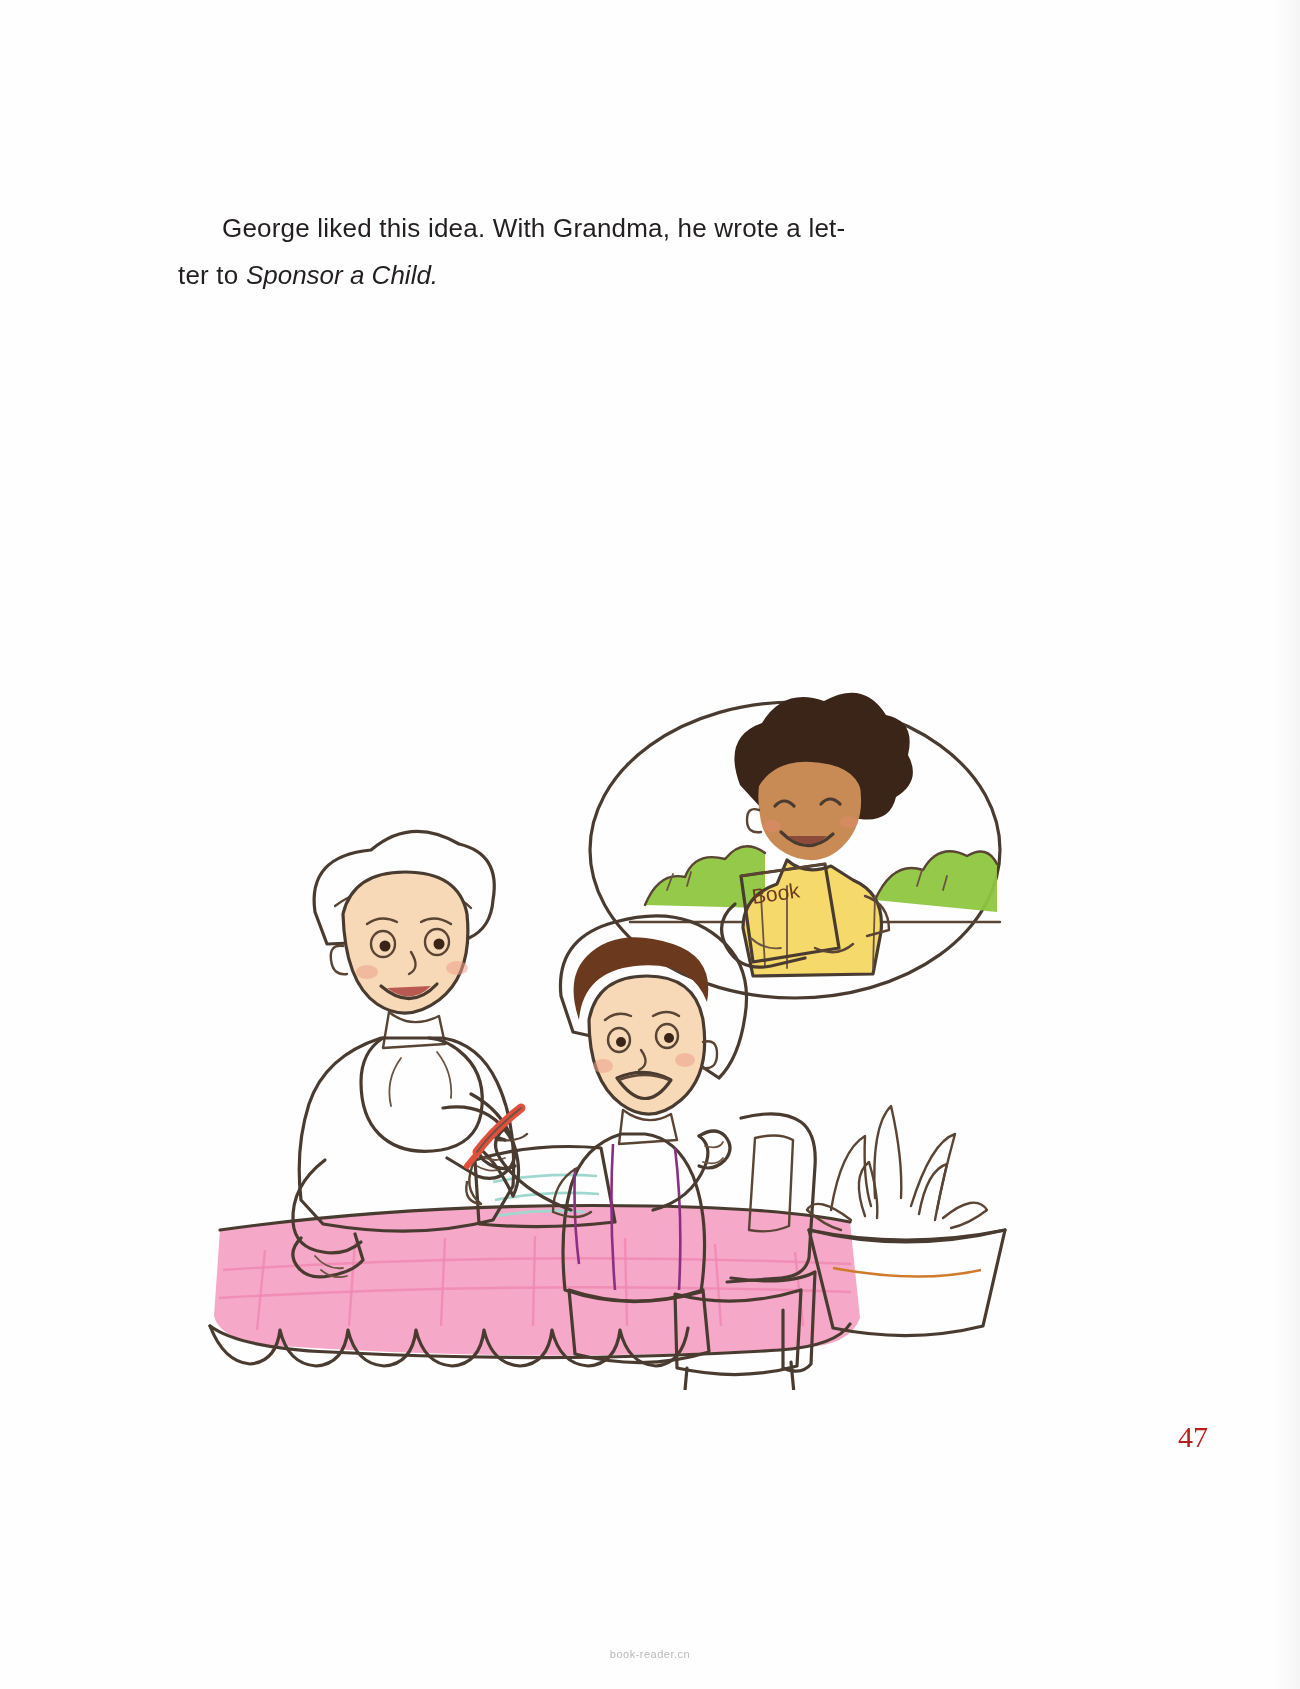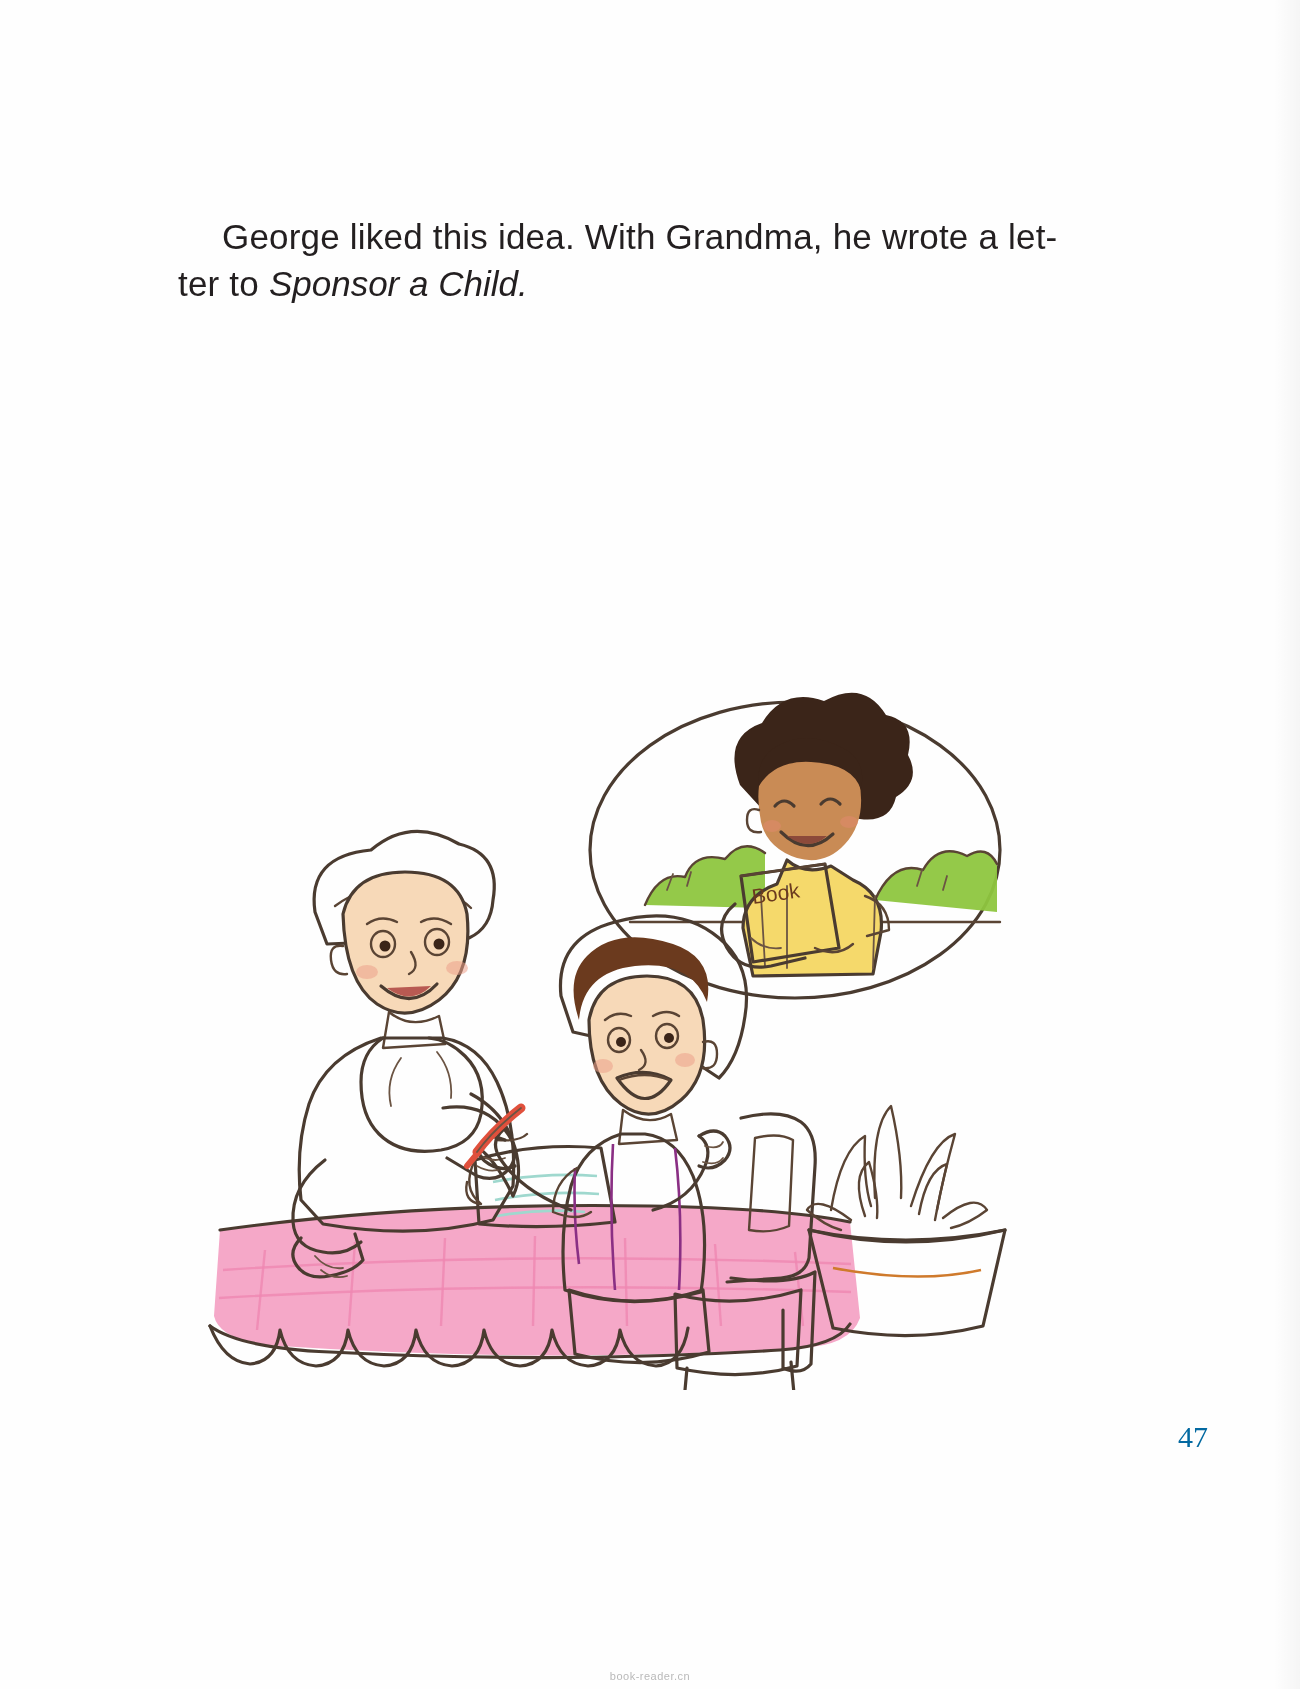--- a/index.html
+++ b/index.html
@@ -20,22 +20,22 @@
     inset: 0;
     background: #fefefe;
   }
   .text-block {
     position: absolute;
     left: 178px;
     top: 205px;
     width: 890px;
   }
   p.para {
-    margin: 8px 0 33px 0;
-    font-size: 35px;
+    margin: 0 0 33px 0;
+    font-size: 26px;
     line-height: 47px;
     text-align: justify;
     text-justify: inter-word;
     letter-spacing: 0.2px;
   }
   p.para .indent {
     display: inline-block;
     width: 44px;
   }
   .title-italic {
@@ -49,32 +49,31 @@
     top: 690px;
     width: 900px;
     height: 700px;
   }
   .page-number {
     position: absolute;
     right: 92px;
     top: 1420px;
     font-size: 30px;
     font-family: "Liberation Serif", serif;
-    color: #0369a1;
+    color: #b91c1c;
   }
   .watermark {
     position: absolute;
     left: 0;
     right: 0;
     top: 1648px;
     text-align: center;
     font-size: 11px;
     color: #b9b9b9;
     letter-spacing: 0.5px;
-    margin-top: 22px;
   }
   .page-edge {
     position: absolute;
     right: 0;
     top: 0;
     bottom: 0;
     width: 26px;
     background: linear-gradient(to right, rgba(0,0,0,0.00), rgba(0,0,0,0.035));
   }
 </style>

